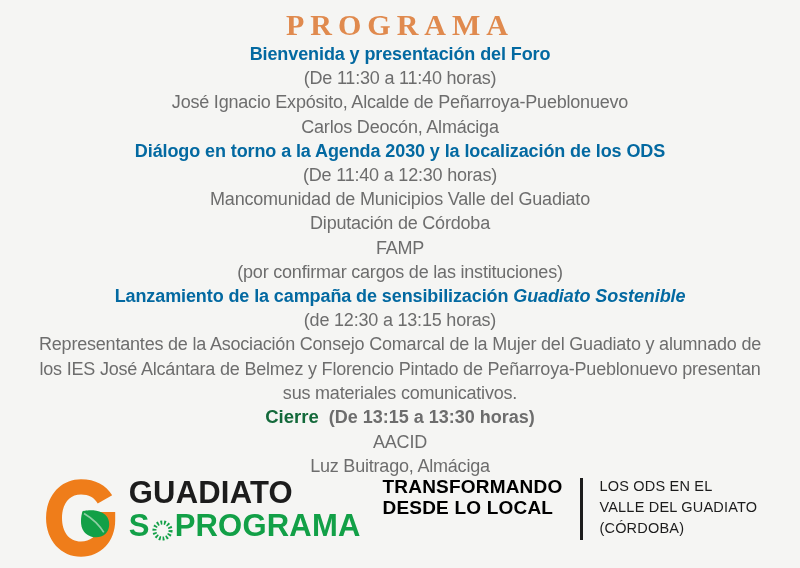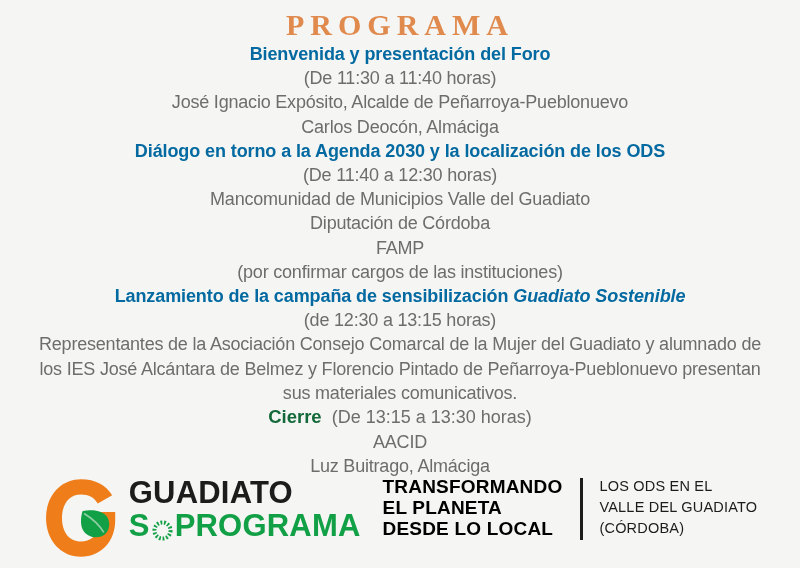--- a/index.html
+++ b/index.html
@@ -65,21 +65,21 @@
     font-style: italic;
     font-weight: 700;
   }
   .line .inline-heading {
     font-size: 18.5px;
     font-weight: 700;
     color: #13693a;
   }
   .line .inline-plain {
     font-size: 18px;
-    font-weight: 400;
+    font-weight: 700;
     color: #6d6d6d;
   }
 
   
   .footer {
     position: absolute;
     left: 0;
     right: 0;
     bottom: 8px;
     display: flex;
@@ -235,21 +235,20 @@
              <circle cx="20" cy="20" r="14" fill="none" stroke="#12a047" stroke-width="7" stroke-dasharray="3.1 3.1" stroke-linecap="butt"></circle>
            </svg>
            </span>
           <span>PROGRAMA</span>
         </div>
     </div>
 
     <div class="tagline-block">
       <div>
         <div class="tagline">TRANSFORMANDO</div>
-        <div class="tagline">EL PLANETA</div>
         <div class="tagline">DESDE LO LOCAL</div>
       </div>
       <div class="divider"></div>
       <div>
         <div class="subtagline">LOS ODS EN EL</div>
         <div class="subtagline">VALLE DEL GUADIATO</div>
         <div class="subtagline">(CÓRDOBA)</div>
       </div>
     </div>
 

